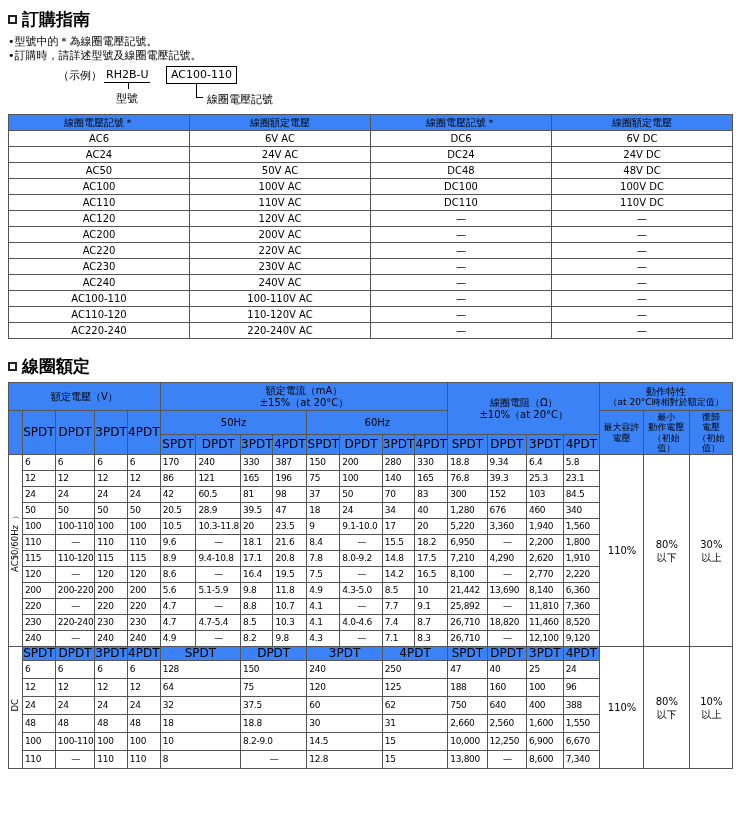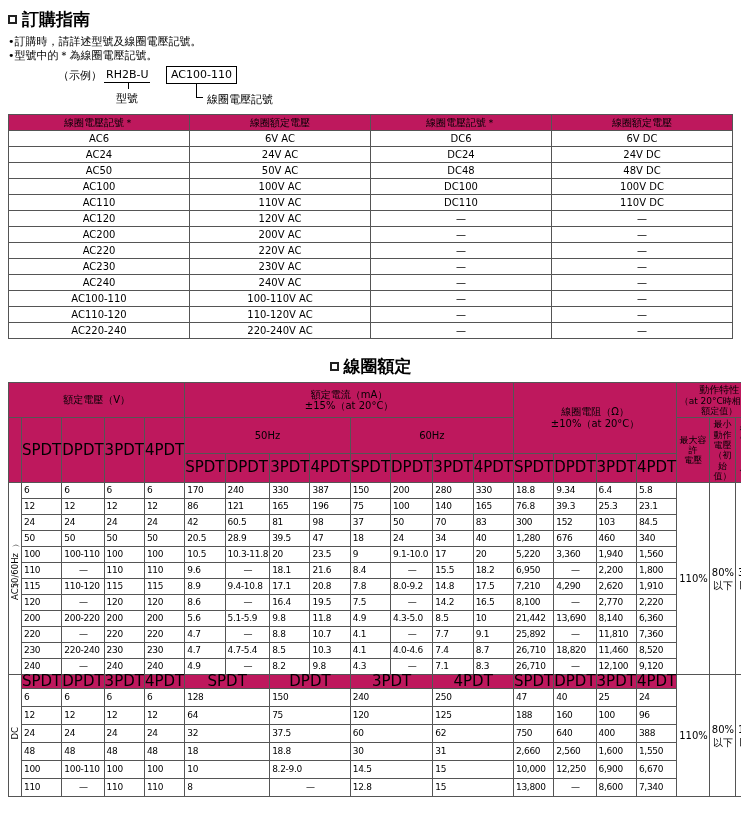--- a/index.html
+++ b/index.html
@@ -4,51 +4,51 @@
 <style>
   * { margin:0; padding:0; box-sizing:border-box; }
   html,body { background:#fff; }
   body {
     width:741px; height:824px; overflow:hidden; position:relative;
     padding:8px 8px 0 8px;
     font-family:"DejaVu Sans","Liberation Sans",sans-serif;
     color:#000; font-size:11px;
   }
   .section-title { display:flex; align-items:center; gap:5px; font-size:17px; font-weight:bold; margin:0 0 4px 0; }
-  .section-title.second { margin-top:16px;justify-content:center; }
+  .section-title.second { margin-top:16px; }
   .square-icon { width:9px; height:9px; border:2px solid #222; display:inline-block; flex:0 0 auto; }
   .bullets div { font-size:11px; line-height:14px; }
 
   
   .example-diagram { position:relative; height:46px; margin-top:3px; font-size:11px; }
   .example-diagram span, .example-diagram .lbl { position:absolute; white-space:nowrap; }
   .ex-prefix { left:50px; top:2px; }
   .ex-model  { left:96px; top:2px; border-bottom:1px solid #000; padding:0 2px 1px 2px; }
   .ex-box    { left:158px; top:0; border:1px solid #000; padding:1px 4px 2px 4px; }
   .ex-tick   { position:absolute; left:120px; top:17px; width:0; height:6px; border-left:1px solid #000; }
   .ex-label-model { left:108px; top:25px; }
   .ex-elbow  { position:absolute; left:188px; top:18px; width:7px; height:14px; border-left:1px solid #000; border-bottom:1px solid #000; }
   .ex-label-code { left:199px; top:26px; }
 
   table { border-collapse:collapse; table-layout:fixed; }
   th, td { border:1px solid #555; }
-  thead th, .mid-header th { background:#be185d; font-weight:normal; }
+  thead th, .mid-header th { background:#3b82f6; font-weight:normal; }
 
   
   .code-table { margin-top:2px; }
   .code-table col { width:181px; }
   .code-table th { font-size:10px; height:16px; line-height:15px; padding:0; }
   .code-table td { font-size:10px; text-align:center; height:16px; line-height:15px; padding:0; }
 
   
   .coil-table { margin-top:2px; }
   .coil-table th { font-size:10px; line-height:1.15; padding:1px; text-align:center; vertical-align:middle; white-space:pre-line; }
   .coil-table thead tr:first-child th { height:28px; }
   .coil-table .hz-th { height:22px; }
-  .coil-table .pole-th { font-size:15px; height:18px; padding:0; }
+  .coil-table .pole-th { font-size:12px; height:18px; padding:0; }
   .coil-table .act-th { font-size:9px; }
   .coil-table tbody td {
     font-size:9px; letter-spacing:-0.3px; height:16px; line-height:15px;
     padding:0 1px 0 2px; white-space:nowrap; overflow:hidden; vertical-align:middle;
   }
   .coil-table tr.dc-row td { height:18px; line-height:17px; }
   .coil-table .mid-header th { height:14px; line-height:13px; }
   .coil-table td.dash { text-align:center; }
   .coil-table td.vlabel { padding:0; text-align:center; background:#fff; overflow:visible; }
   .vtext { writing-mode:vertical-rl; transform:rotate(180deg); display:inline-block; font-size:8.5px; letter-spacing:0; line-height:12px; }
@@ -56,22 +56,22 @@
 </style>
 </head>
 <body>
 
 <div class="section-title">
   <span class="square-icon"></span>
   <span>訂購指南</span>
 </div>
 
 <div class="bullets">
+  <div>•型號中的＊為線圈電壓記號。</div>
   <div>•訂購時，請詳述型號及線圈電壓記號。</div>
-  <div>•型號中的＊為線圈電壓記號。</div>
 </div>
 
 <div class="example-diagram">
   <span class="ex-prefix">（示例）</span>
   <span class="ex-model">RH2B-U</span>
   <span class="ex-box">AC100-110</span>
   <div class="ex-tick"></div>
   <span class="lbl ex-label-model">型號</span>
   <div class="ex-elbow"></div>
   <span class="lbl ex-label-code">線圈電壓記號</span>

